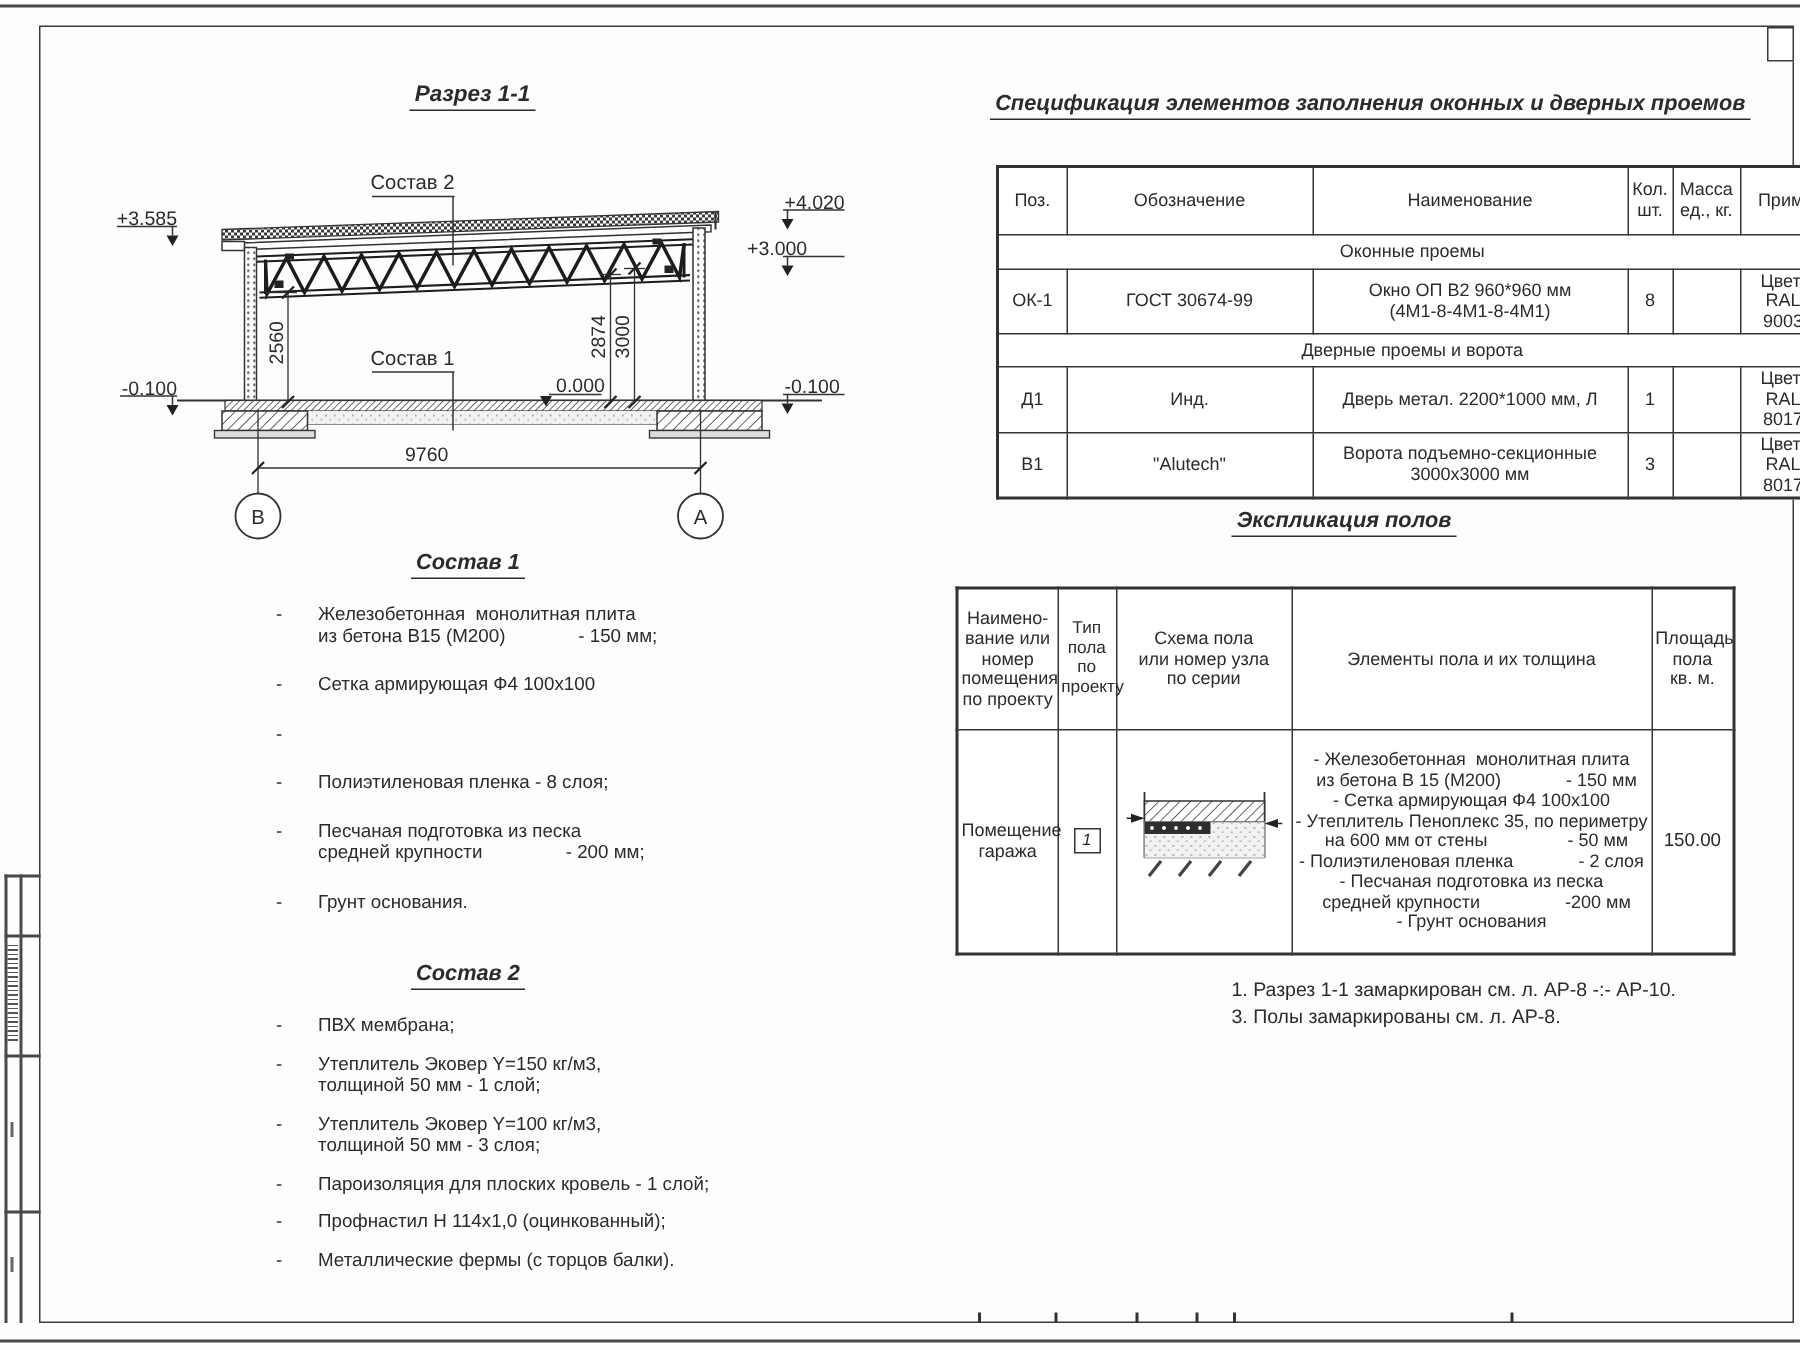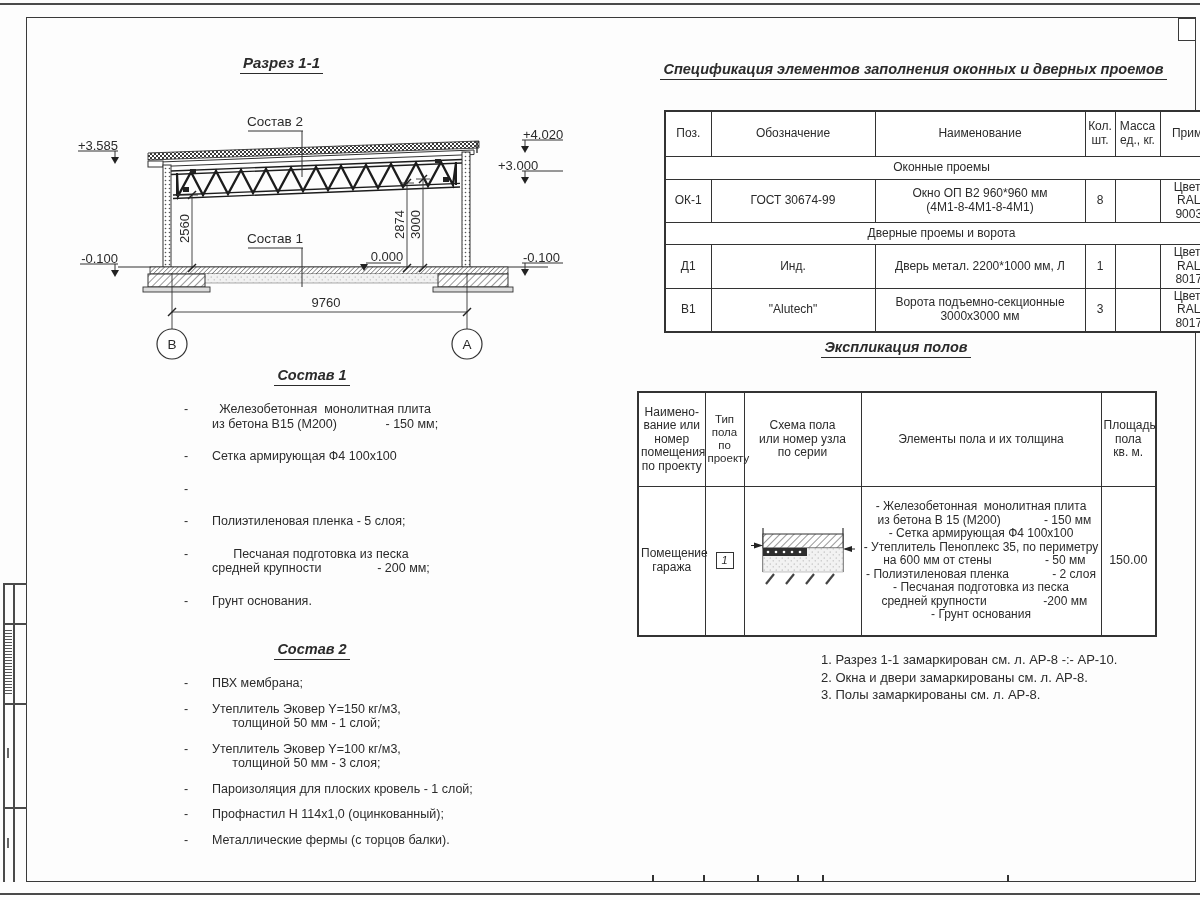--- a/index.html
+++ b/index.html
@@ -9,21 +9,21 @@
     font-family:"Liberation Sans","DejaVu Sans",sans-serif;
   }
   .abs{position:absolute;}
   .hline{position:absolute;background:#4a4a4a;}
   .vline{position:absolute;background:#4a4a4a;}
   .frame{position:absolute;border:1.5px solid #3a3a3a;background:transparent;}
   .title-it{font-style:italic;font-weight:bold;font-size:15px;}
   .ul{display:inline-block;border-bottom:1.4px solid #2b2b2b;padding:0 3px 2px 3px;}
   .lbl{position:absolute;font-size:13px;white-space:nowrap;}
   .dim-rot{position:absolute;font-size:13px;text-align:center;transform:rotate(-90deg);white-space:nowrap;}
-  .pre{white-space:pre;text-align:center;}
+  .pre{white-space:pre;}
   .preline{white-space:pre-line;margin-top:12px;}
   .axis-letter{position:absolute;width:26px;text-align:center;font-size:13.5px;}
   
   table.gost{border-collapse:collapse;table-layout:fixed;background:#fff;}
   table.gost td{border:1px solid #333;font-size:12px;text-align:center;vertical-align:middle;padding:1px 2px;line-height:13.5px;}
   table.gost{border:2px solid #333;}
   td.left{text-align:left;padding-left:5px;}
   .note-cell{font-size:11.2px;line-height:12.5px;text-align:left;padding-left:5px;}
   .band-cell{font-size:12.5px;}
   .elements-cell{font-size:11.3px;line-height:14.4px;text-align:left;padding:3px 2px 3px 6px;}
@@ -59,21 +59,21 @@
 <div class="vline" style="left:7px;top:748px;width:1.5px;height:10px;background:#666;"></div>
 <div class="vline" style="left:7px;top:838px;width:1.5px;height:10px;background:#666;"></div>
 
 <div class="tick" style="left:652px;top:875px;"></div>
 <div class="tick" style="left:703px;top:875px;"></div>
 <div class="tick" style="left:757px;top:875px;"></div>
 <div class="tick" style="left:797px;top:875px;"></div>
 <div class="tick" style="left:822px;top:875px;"></div>
 <div class="tick" style="left:1007px;top:875px;"></div>
 
-<div class="abs" style="left:240px;top:54px;width:150px;">
+<div class="abs" style="left:240px;top:54px;width:150px;text-align:center;">
   <span class="ul title-it">Разрез 1-1</span>
 </div>
 
 <div class="abs" style="left:60px;top:95px;width:560px;height:270px;">
 <svg width="560" height="270" viewBox="0 0 560 270">
   <defs>
     <pattern id="checker" width="4" height="4" patternUnits="userSpaceOnUse">
       <rect width="4" height="4" fill="#fff"></rect>
       <rect width="2" height="2" fill="#3a3a3a"></rect>
       <rect x="2" y="2" width="2" height="2" fill="#3a3a3a"></rect>
@@ -196,21 +196,21 @@
 <div class="lbl" style="left:498px;top:158px;">+3.000</div>
 <div class="lbl" style="left:523px;top:250px;">-0.100</div>
 <div class="lbl" style="left:368px;top:249px;width:38px;text-align:center;">0.000</div>
 
 <div class="lbl" style="left:244px;top:114px;width:62px;text-align:center;font-size:13.5px;">Состав 2</div>
 <div class="lbl" style="left:244px;top:231px;width:62px;text-align:center;font-size:13.5px;">Состав 1</div>
 
 <div class="dim-rot" style="left:154px;top:221px;width:60px;">2560</div>
 <div class="dim-rot" style="left:369px;top:217px;width:60px;">2874</div>
 <div class="dim-rot" style="left:385px;top:217px;width:60px;">3000</div>
-<div class="lbl" style="left:286px;top:295px;width:80px;text-align:center;">9760</div>
+<div class="lbl" style="left:270px;top:295px;width:80px;">9760</div>
 
 <div class="axis-letter" style="left:159px;top:337px;">В</div>
 <div class="axis-letter" style="left:454px;top:337px;">А</div>
 
 <div class="sostav s1" style="left:162px;top:366px;">
   <div class="sostav-title"><span class="ul title-it" style="font-size:14.5px;">Состав 1</span></div>
   <div class="sostav-items">
     <div class="sostav-item">
         <span class="dash">-</span>
         <span class="pre">Железобетонная  монолитная плита
@@ -218,21 +218,21 @@
       </div>
     <div class="sostav-item">
         <span class="dash">-</span>
         <span class="pre">Сетка армирующая Ф4 100х100</span>
       </div>
     <div class="sostav-item">
         <span class="dash">-</span>
       </div>
     <div class="sostav-item">
         <span class="dash">-</span>
-        <span class="pre">Полиэтиленовая пленка - 5 слоя;</span>
+        <span class="pre">Полиэтиленовая пленка - 8 слоя;</span>
       </div>
     <div class="sostav-item">
         <span class="dash">-</span>
         <span class="pre">Песчаная подготовка из песка
 средней крупности                - 200 мм;</span>
       </div>
     <div class="sostav-item">
         <span class="dash">-</span>
         <span class="pre">Грунт основания.</span>
       </div>
@@ -401,15 +401,14 @@
 - Песчаная подготовка из песка
   средней крупности                 -200 мм
 - Грунт основания</td>
     <td style="font-size:12.5px;">150.00</td>
   </tr>
 </tbody>
   </table>
 
 <div class="notes" style="left:821px;top:651px;">
   <div>1. Разрез 1-1 замаркирован см. л. АР-8 -:- АР-10.</div>
-  <div>2. Окна и двери замаркированы см. л. АР-8.</div>
   <div>3. Полы замаркированы см. л. АР-8.</div>
 </div>
 
 </body></html>

